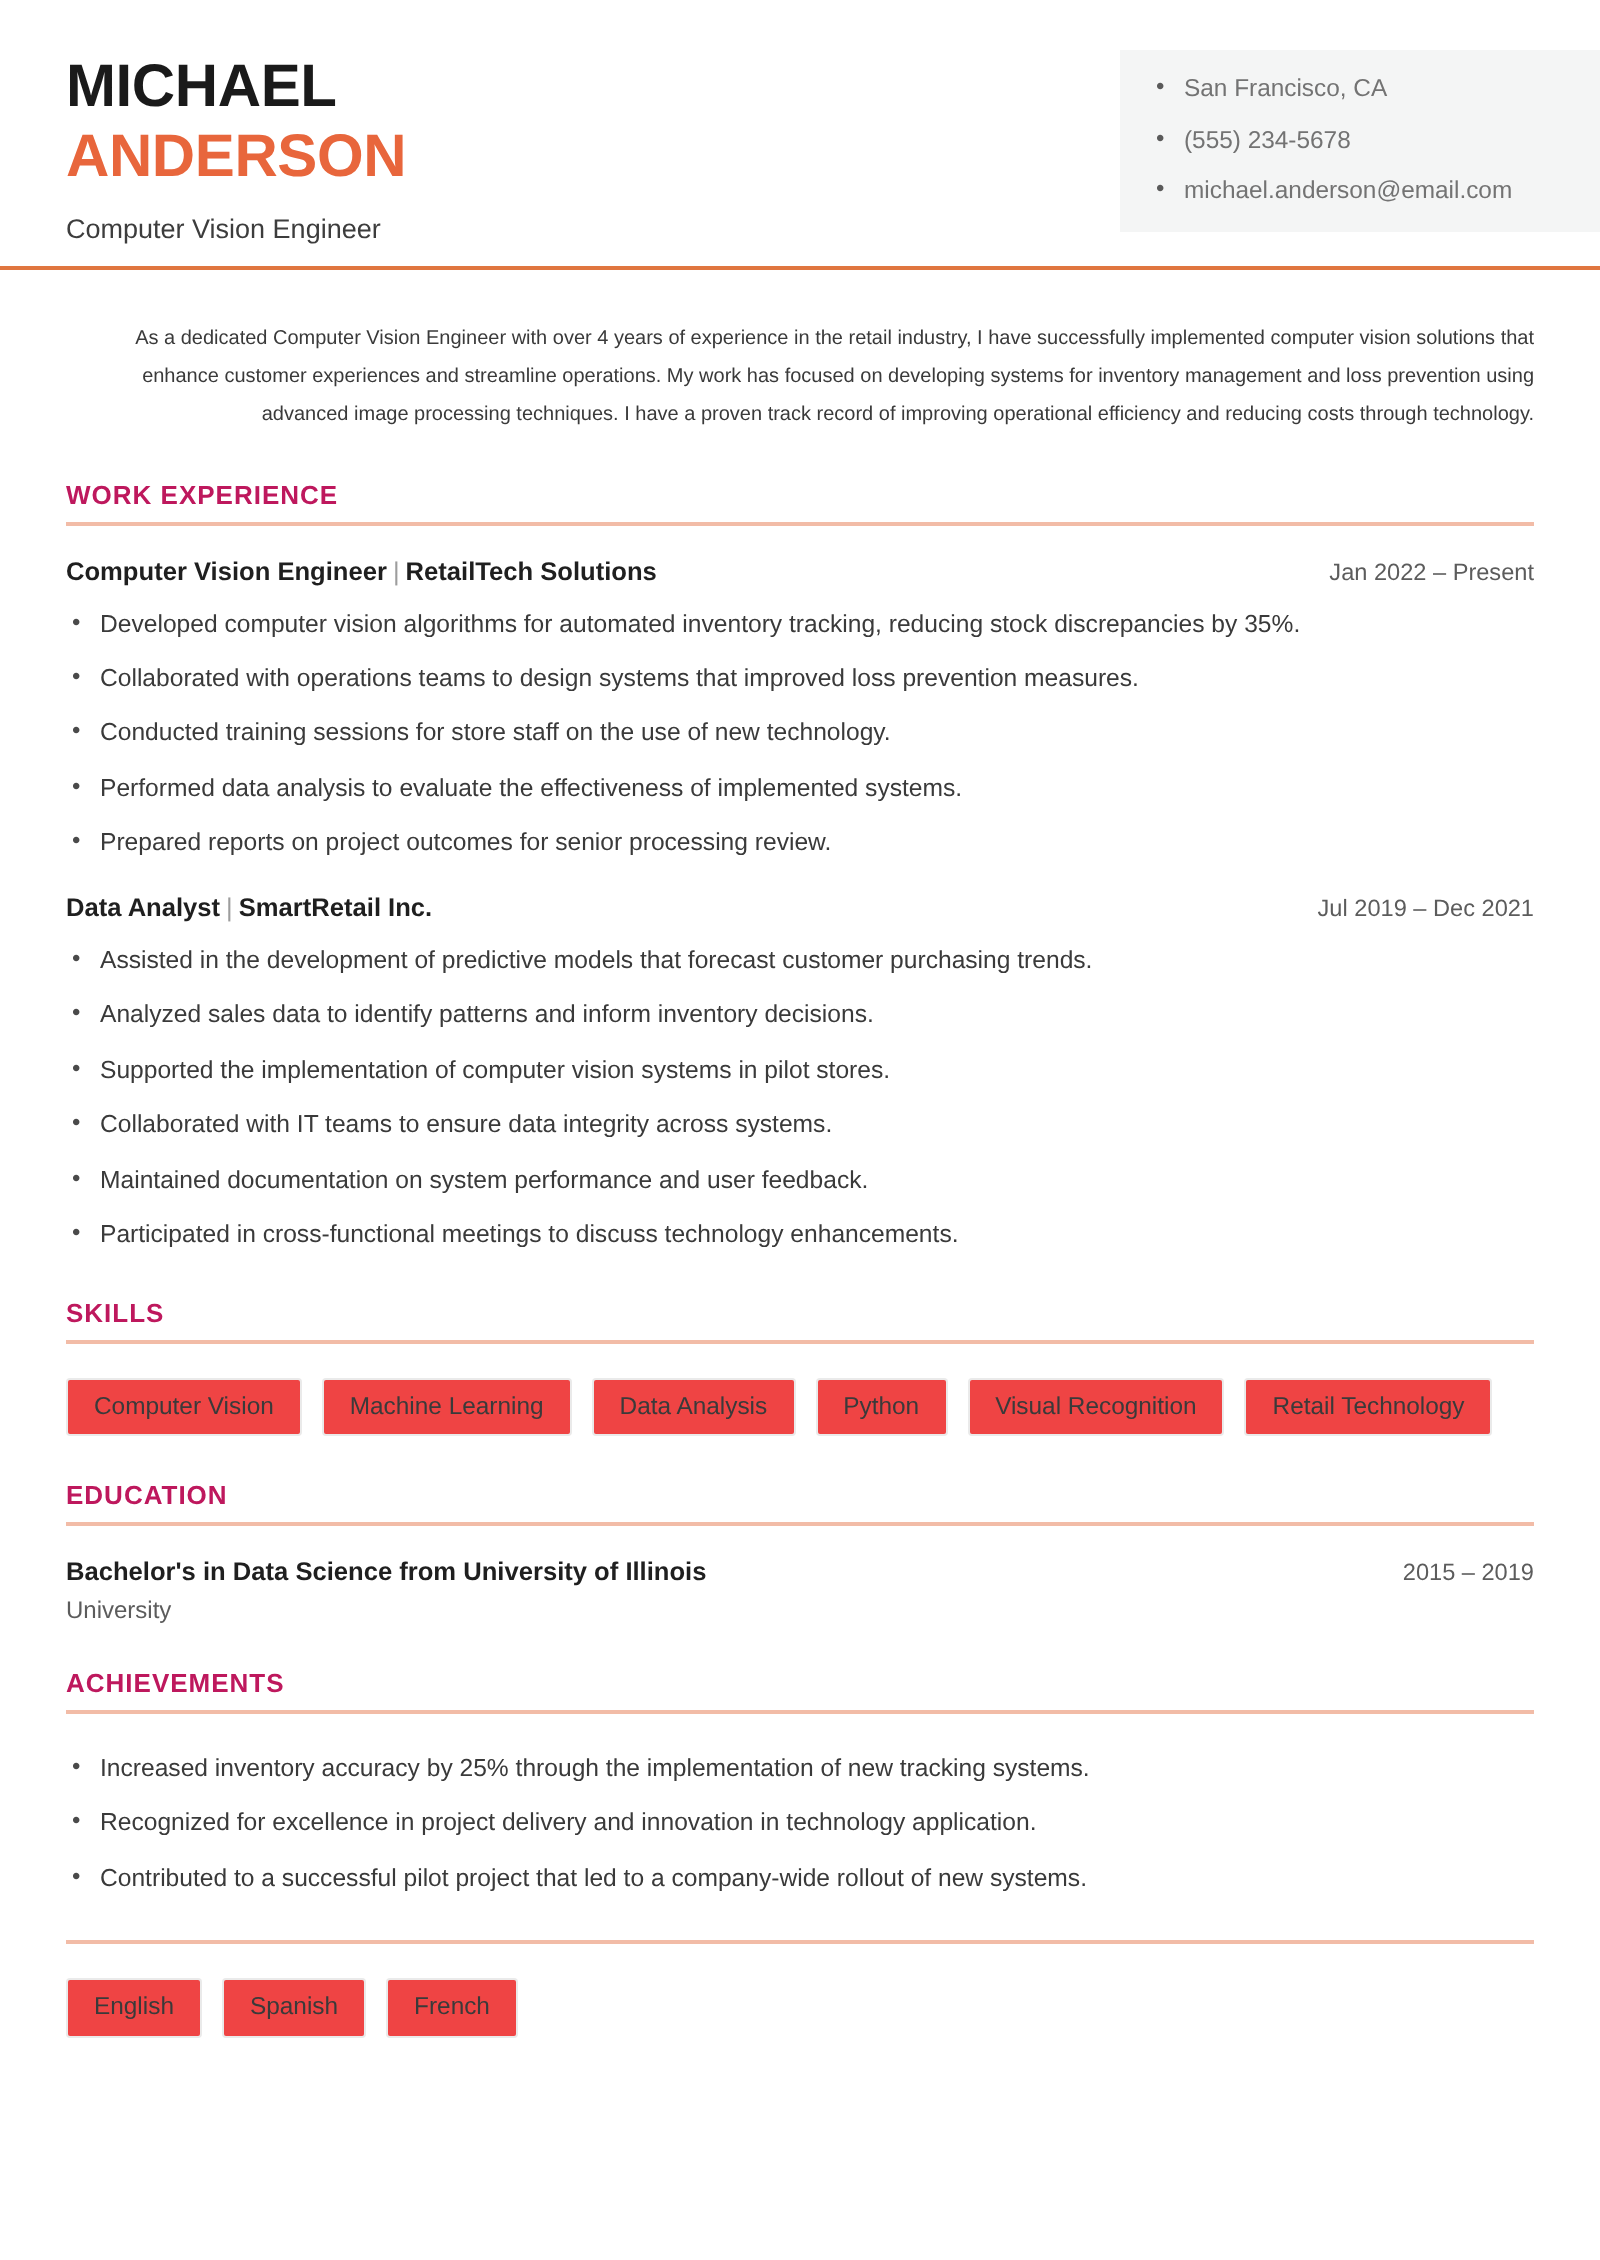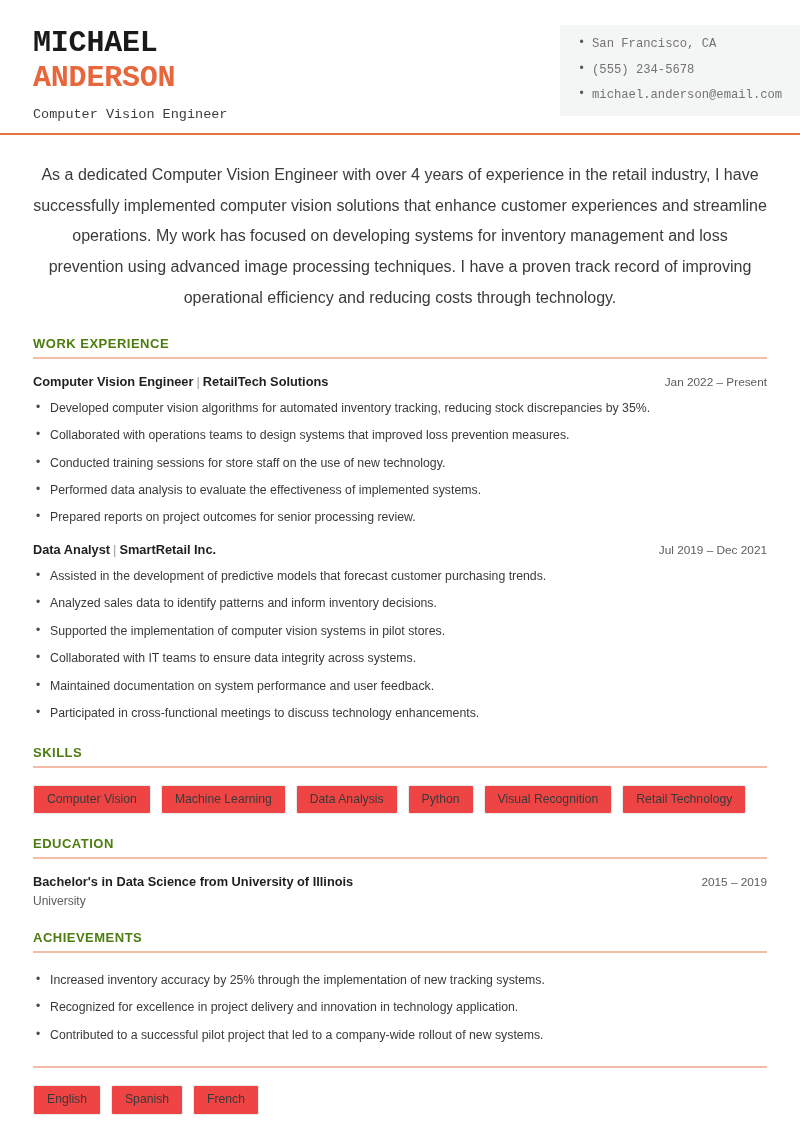--- a/index.html
+++ b/index.html
@@ -22,21 +22,20 @@
     background: #ffffff;
     overflow: hidden;
     box-sizing: border-box;
   }
 
   
   .header {
     position: relative;
     height: 134px;
     box-sizing: border-box;
-    font-family: Liberation Mono, monospace;
   }
   .identity {
     position: absolute;
     left: 33px;
     top: 26px;
   }
   .name-line {
     font-size: 30px;
     font-weight: bold;
     letter-spacing: -0.2px;
@@ -95,32 +94,32 @@
   }
 
   
   .content {
     padding: 0 33px;
     box-sizing: border-box;
   }
 
   .summary {
     margin-top: 26px;
-    font-size: 16px;
+    font-size: 10px;
     line-height: 1.92;
     color: #3a3a3a;
-    text-align: center;
+    text-align: right;
   }
 
   
   .section { margin-top: 22px; }
   .section-title {
     font-size: 13px;
     font-weight: bold;
-    color: #4d7c0f;
+    color: #be185d;
     letter-spacing: 0.5px;
     margin: 0 0 6px 0;
     text-transform: uppercase;
   }
   .section-rule {
     height: 2px;
     background: #F2BCA7;
     width: 100%;
   }
 

